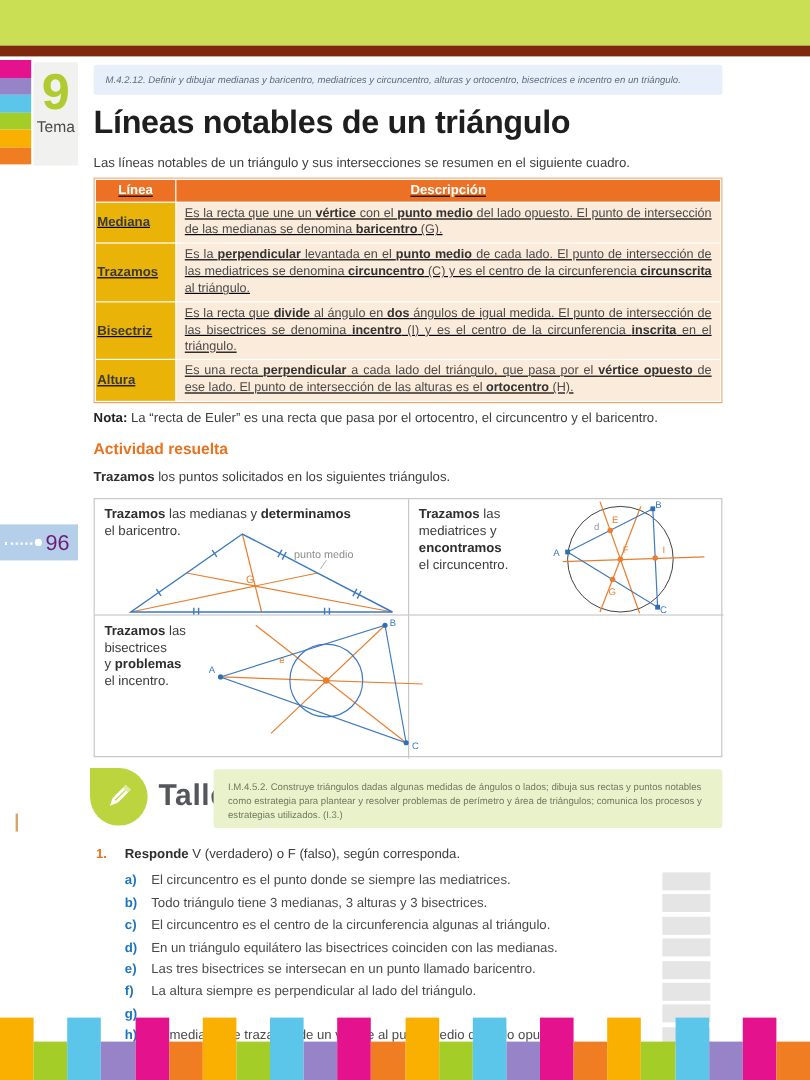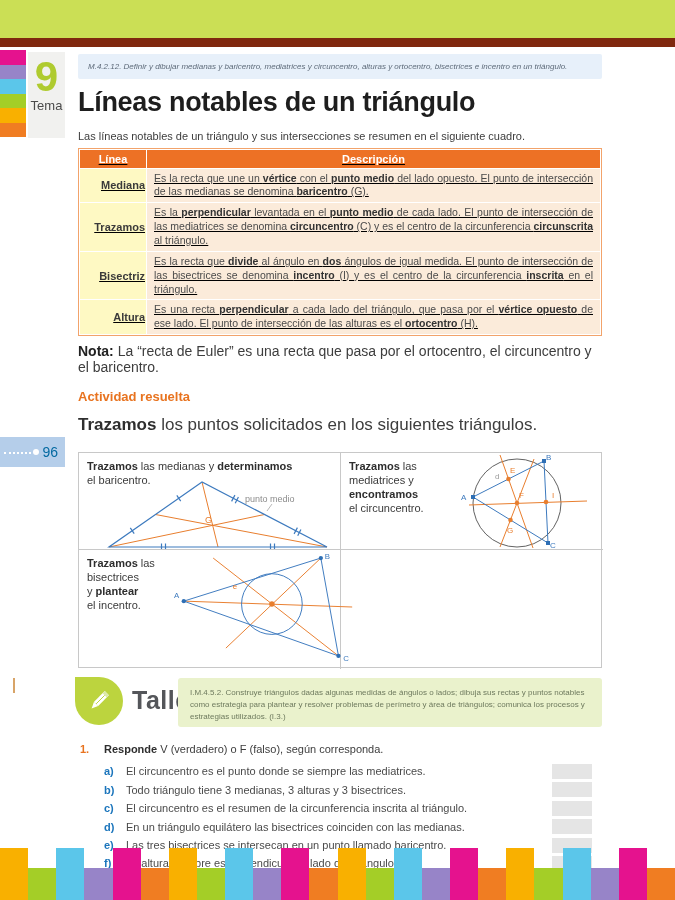--- a/index.html
+++ b/index.html
@@ -21,28 +21,28 @@
   .content{position:absolute;left:78px;top:54px;width:524px;}
   .standard-box{background:#E7F0FA;border-radius:2px;padding:8px 10px 7px;font-size:8px;color:#5E6B7A;line-height:1.2;font-style:italic;}
   .title{margin:8px 0 0;font-size:27px;font-weight:bold;color:#1E1E1E;letter-spacing:-0.3px;}
   .intro{margin:12px 0 0;font-size:11px;color:#3D3D3D;}
 
   
   .table-wrap{margin-top:6px;border:1px solid #F2A36B;text-decoration:underline;}
   table.ntable{width:100%;border-collapse:separate;border-spacing:1.5px;background:#fff;}
   .ntable th{background:#ED7125;color:#fff;font-size:11px;font-weight:bold;padding:3px 2px;}
   .ntable th.col-linea{width:62px;}
-  .ntable td.lbl{background:#fef9c3;font-weight:bold;color:#3A3A3A;text-align:right;vertical-align:middle;font-size:11px;}
+  .ntable td.lbl{background:#eab308;font-weight:bold;color:#3A3A3A;text-align:left;vertical-align:middle;font-size:11px;}
   .ntable td.dsc{background:#FBEBDA;color:#4A4A4A;padding:3px 7px;line-height:1.32;font-size:10.5px;text-align:justify;}
   .ntable td.dsc b{color:#333;}
 
-  .nota{margin-top:7px;font-size:14px;color:#3D3D3D;}
+  .nota{margin-top:7px;font-size:11px;color:#3D3D3D;}
   .nota b{color:#222;}
   .actividad{margin-top:0;font-size:13px;font-weight:bold;color:#E8731F;}
-  .lead{margin-top:6px;font-size:17px;color:#3D3D3D;}
+  .lead{margin-top:6px;font-size:11px;color:#3D3D3D;}
   .lead b,.caption b,.prompt b{color:#2E2E2E;}
 
   
   .grid{margin-top:6px;width:524px;height:216px;border:1px solid #C8C8C8;display:grid;
         grid-template-columns:262px 262px;grid-template-rows:97px 119px;box-sizing:border-box;}
   .cell{position:relative;padding:6px 8px;box-sizing:border-box;border-right:1px solid #C8C8C8;border-bottom:1px solid #C8C8C8;}
   .cell.last-col{border-right:none;}
   .cell.last-row{border-bottom:none;}
   .caption{font-size:11px;color:#3A3A3A;line-height:1.28;}
   .caption.narrow{width:96px;}
@@ -63,21 +63,21 @@
   .items{margin-top:9px;}
   .item{display:flex;align-items:center;height:15px;margin-bottom:3.4px;font-size:11px;color:#4A4A4A;}
   .item-letter{width:22px;margin-left:26px;color:#1B75BC;font-weight:bold;flex:0 0 22px;}
   .item-text{flex:0 1 auto;}
   .answer-box{margin-left:auto;margin-right:10px;flex:0 0 40px;width:40px;height:15px;background:#E5E5E5;}
 
   
   .page-tab{position:absolute;left:0;top:437px;width:65px;height:30px;background:#B5CEEA;display:flex;align-items:center;}
   .tab-dots{flex:1 1 auto;border-bottom:2px dotted #fff;margin:0 2px 0 4px;height:1px;}
   .tab-dot{flex:0 0 6px;width:6px;height:6px;border-radius:50%;background:#fff;margin-right:3px;}
-  .tab-num{flex:0 0 auto;font-size:14px;color:#0369a1;margin-right:7px;}
+  .tab-num{flex:0 0 auto;font-size:18px;color:#701a75;margin-right:7px;}
 
   .reg-mark{position:absolute;left:13px;top:678px;width:2px;height:15px;background:#D8A468;}
 
   
   .footer-stripes{position:absolute;left:0;bottom:0;width:675px;height:52px;display:flex;align-items:flex-end;}
   .f-stripe{flex:0 0 28.125px;width:28.125px;}
   .f-stripe.tall{height:52px;}
   .f-stripe.short{height:32px;}
 
   svg text{font-family:"Liberation Sans", sans-serif;}
@@ -210,21 +210,21 @@
           <text x="99" y="95" font-size="8" fill="#3D7ABE">C</text>
           <text x="44" y="26" font-size="8" fill="#9A9A9A">d</text>
           <text x="59" y="20" font-size="8" fill="#E87E2E">E</text>
           <text x="68" y="45" font-size="8" fill="#E87E2E">F</text>
           <text x="101" y="45" font-size="8" fill="#E87E2E">I</text>
           <text x="56" y="80" font-size="8" fill="#E87E2E">G</text>
         </svg>
       </div>
 
       <div class="cell last-row">
-        <div class="caption narrow"><b>Trazamos</b> las<br>bisectrices<br>y <b>plantear</b><br>el incentro.</div>
+        <div class="caption narrow"><b>Trazamos</b> las<br>bisectrices<br>y <b>problemas</b><br>el incentro.</div>
         <svg class="figsvg" style="left:95px;top:0px;" width="186" height="114" viewBox="0 0 190 116">
 
           <g stroke="#E87E2E" stroke-width="1" fill="none">
             <line x1="10" y1="52" x2="182" y2="58"></line>
             <line x1="150" y1="8" x2="53" y2="100"></line>
             <line x1="168" y1="108" x2="40" y2="8"></line>
           </g>
 
           <circle cx="100" cy="55" r="31" stroke="#3D7ABE" stroke-width="1" fill="none"></circle>
           <polygon points="10,52 150,8 168,108" stroke="#3D7ABE" stroke-width="1" fill="none"></polygon>
@@ -270,21 +270,21 @@
           <span class="item-text">El circuncentro es el punto donde se siempre las mediatrices.</span>
           <span class="answer-box"></span>
         </div>
         <div class="item">
           <span class="item-letter">b)</span>
           <span class="item-text">Todo triángulo tiene 3 medianas, 3 alturas y 3 bisectrices.</span>
           <span class="answer-box"></span>
         </div>
         <div class="item">
           <span class="item-letter">c)</span>
-          <span class="item-text">El circuncentro es el resumen de la circunferencia inscrita al triángulo.</span>
+          <span class="item-text">El circuncentro es el centro de la circunferencia algunas al triángulo.</span>
           <span class="answer-box"></span>
         </div>
         <div class="item">
           <span class="item-letter">d)</span>
           <span class="item-text">En un triángulo equilátero las bisectrices coinciden con las medianas.</span>
           <span class="answer-box"></span>
         </div>
         <div class="item">
           <span class="item-letter">e)</span>
           <span class="item-text">Las tres bisectrices se intersecan en un punto llamado baricentro.</span>

